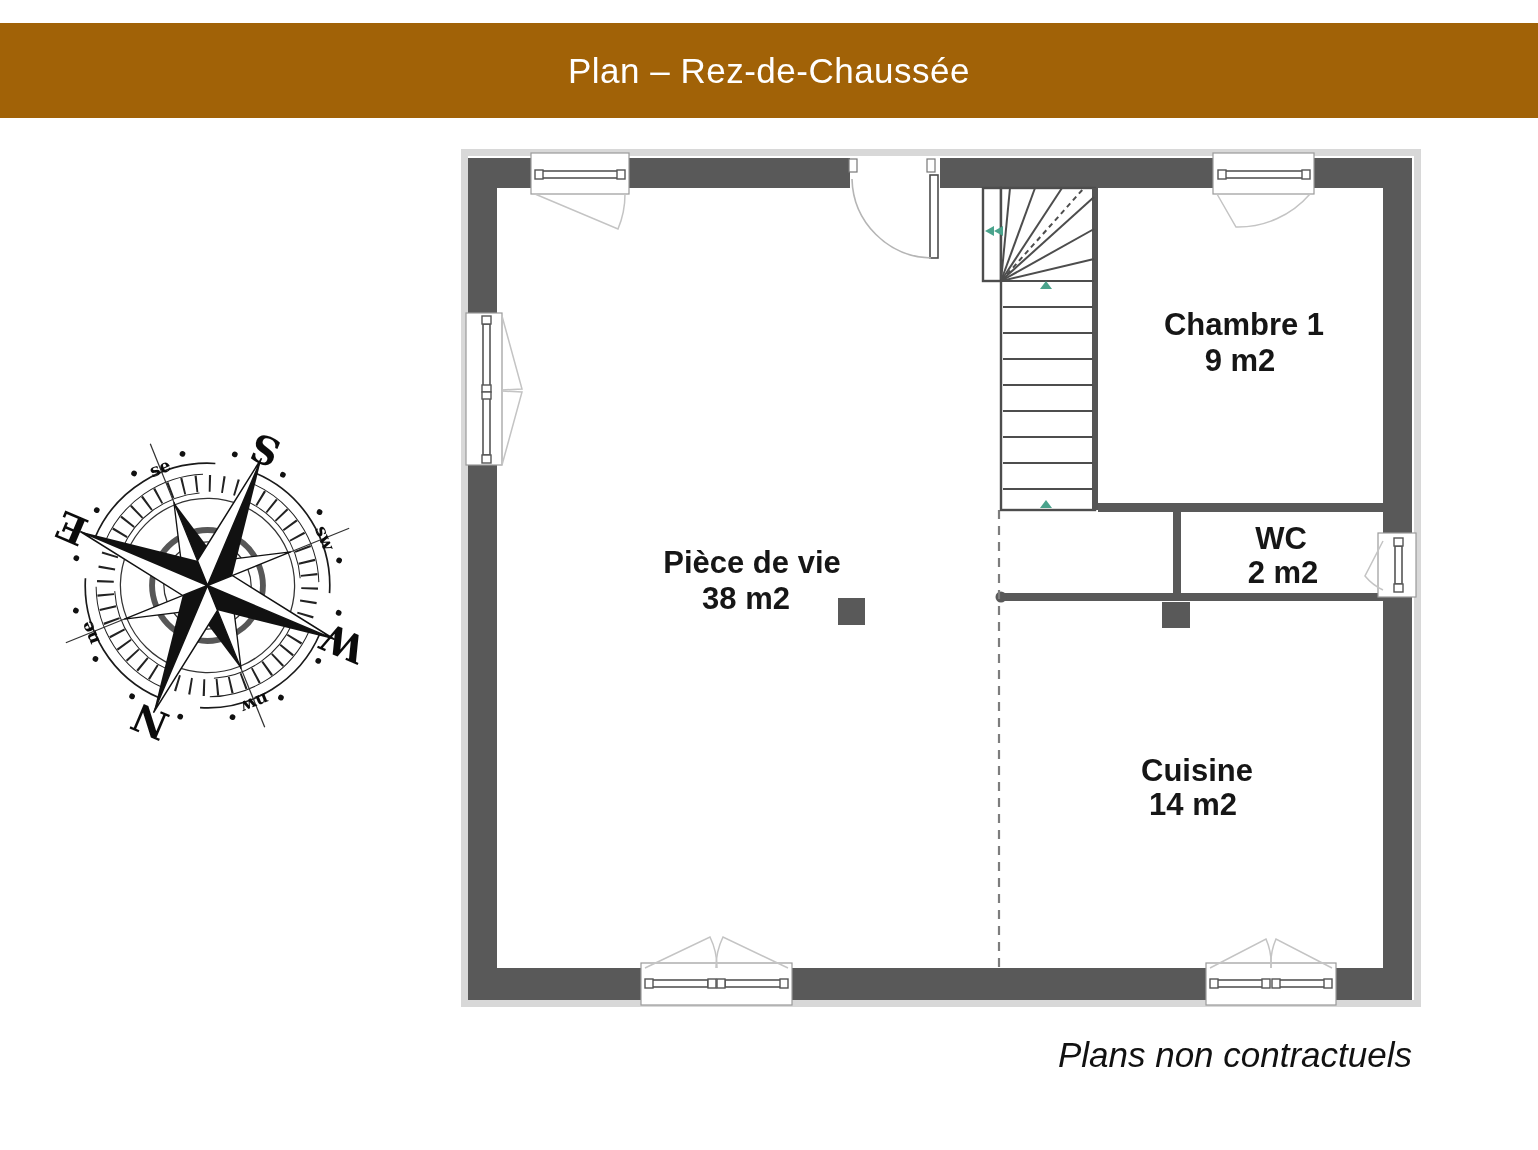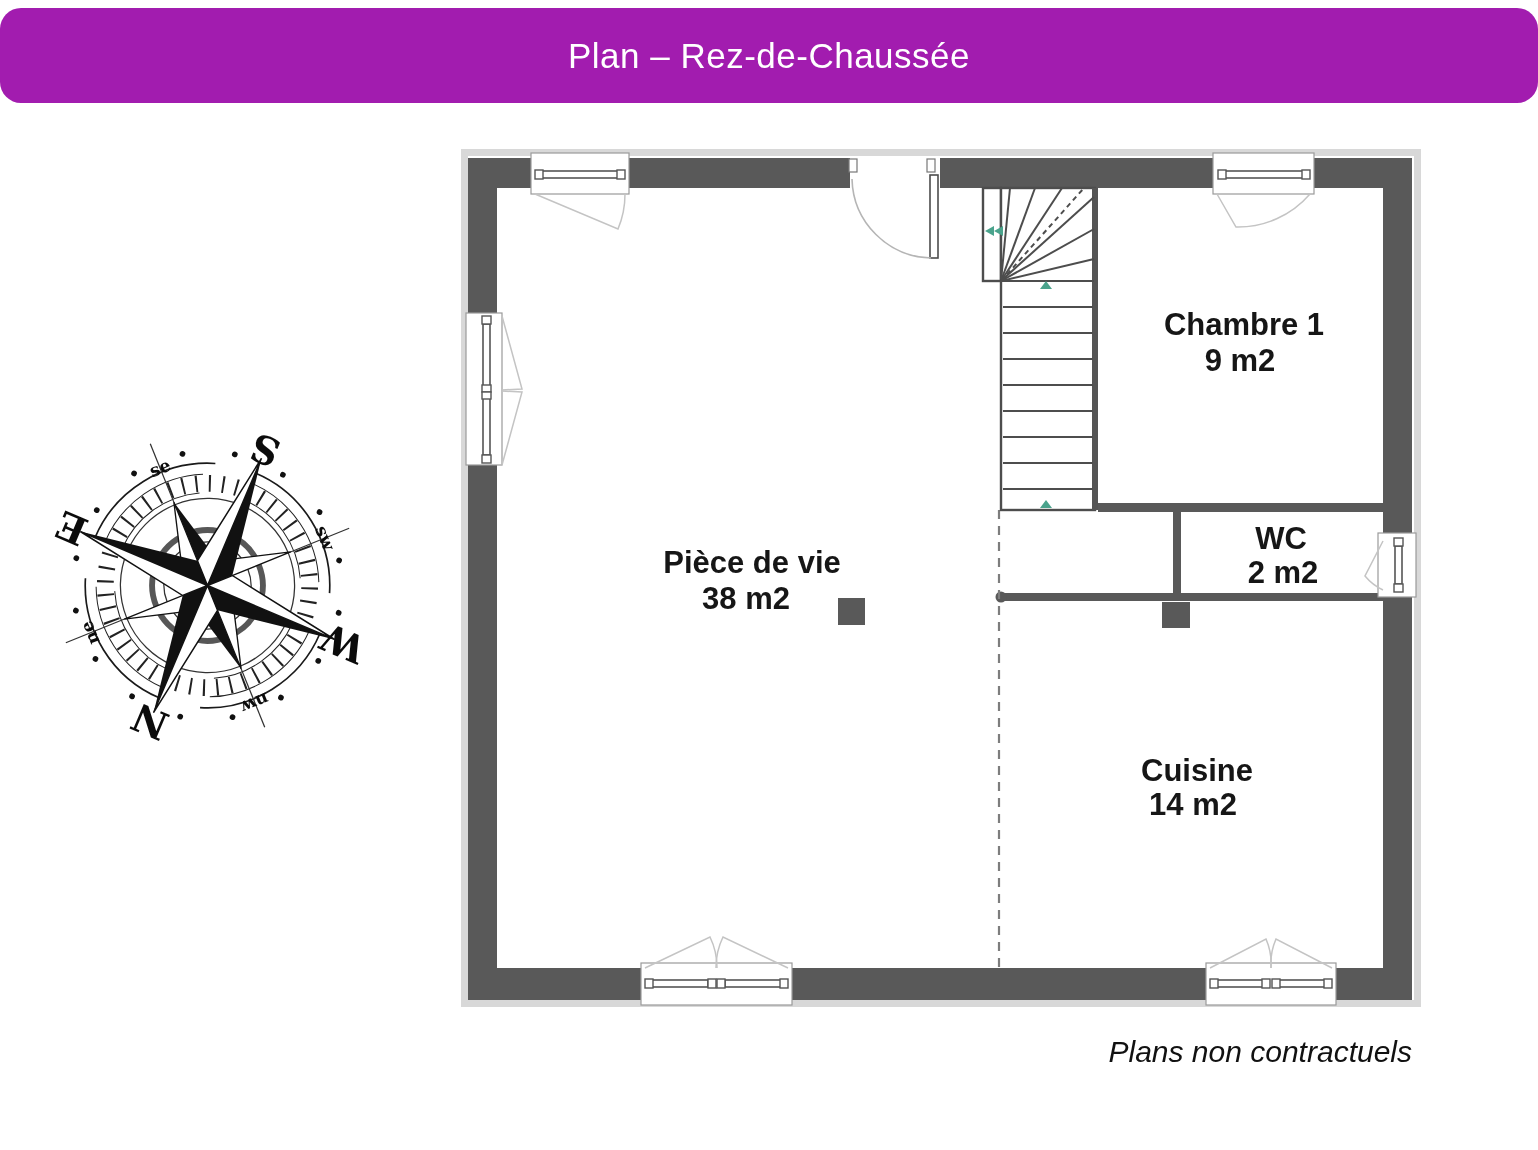--- a/index.html
+++ b/index.html
@@ -1,32 +1,32 @@
 <!DOCTYPE html>
 <html><head>
 <meta charset="utf-8">
 <style>
   html,body{margin:0;padding:0;}
   body{
     width:1538px;height:1150px;background:#ffffff;position:relative;
     overflow:hidden;font-family:"Liberation Sans",sans-serif;
   }
   .title-bar{
-    position:absolute;left:0;top:8px;width:1538px;height:95px;
-    background:#a21caf;display:flex;align-items:center;justify-content:center;border-radius:21px;
+    position:absolute;left:0;top:23px;width:1538px;height:95px;
+    background:#a16207;display:flex;align-items:center;justify-content:center;
   }
   .title-bar h1{
     margin:0;color:#ffffff;font-size:35px;font-weight:400;letter-spacing:.5px;
     font-family:"Liberation Sans",sans-serif;
   }
   .compass{position:absolute;left:40px;top:418px;width:335px;height:335px;}
   .plan{position:absolute;left:461px;top:149px;width:960px;height:858px;}
   .disclaimer{
     position:absolute;right:126px;top:1035px;width:420px;text-align:right;
-    font-style:italic;font-size:30px;color:#111;font-family:"Liberation Sans",sans-serif;
+    font-style:italic;font-size:35px;color:#111;font-family:"Liberation Sans",sans-serif;
   }
   svg text.room-name,svg text.room-area{
     font-family:"Liberation Sans",sans-serif;font-weight:700;fill:#161616;
   }
   svg text.card{font-family:"DejaVu Serif",serif;font-weight:700;fill:#0b0b0b;}
   svg text.icard{font-family:"DejaVu Serif",serif;font-weight:700;fill:#0b0b0b;}
 </style>
 </head>
 <body>
 

